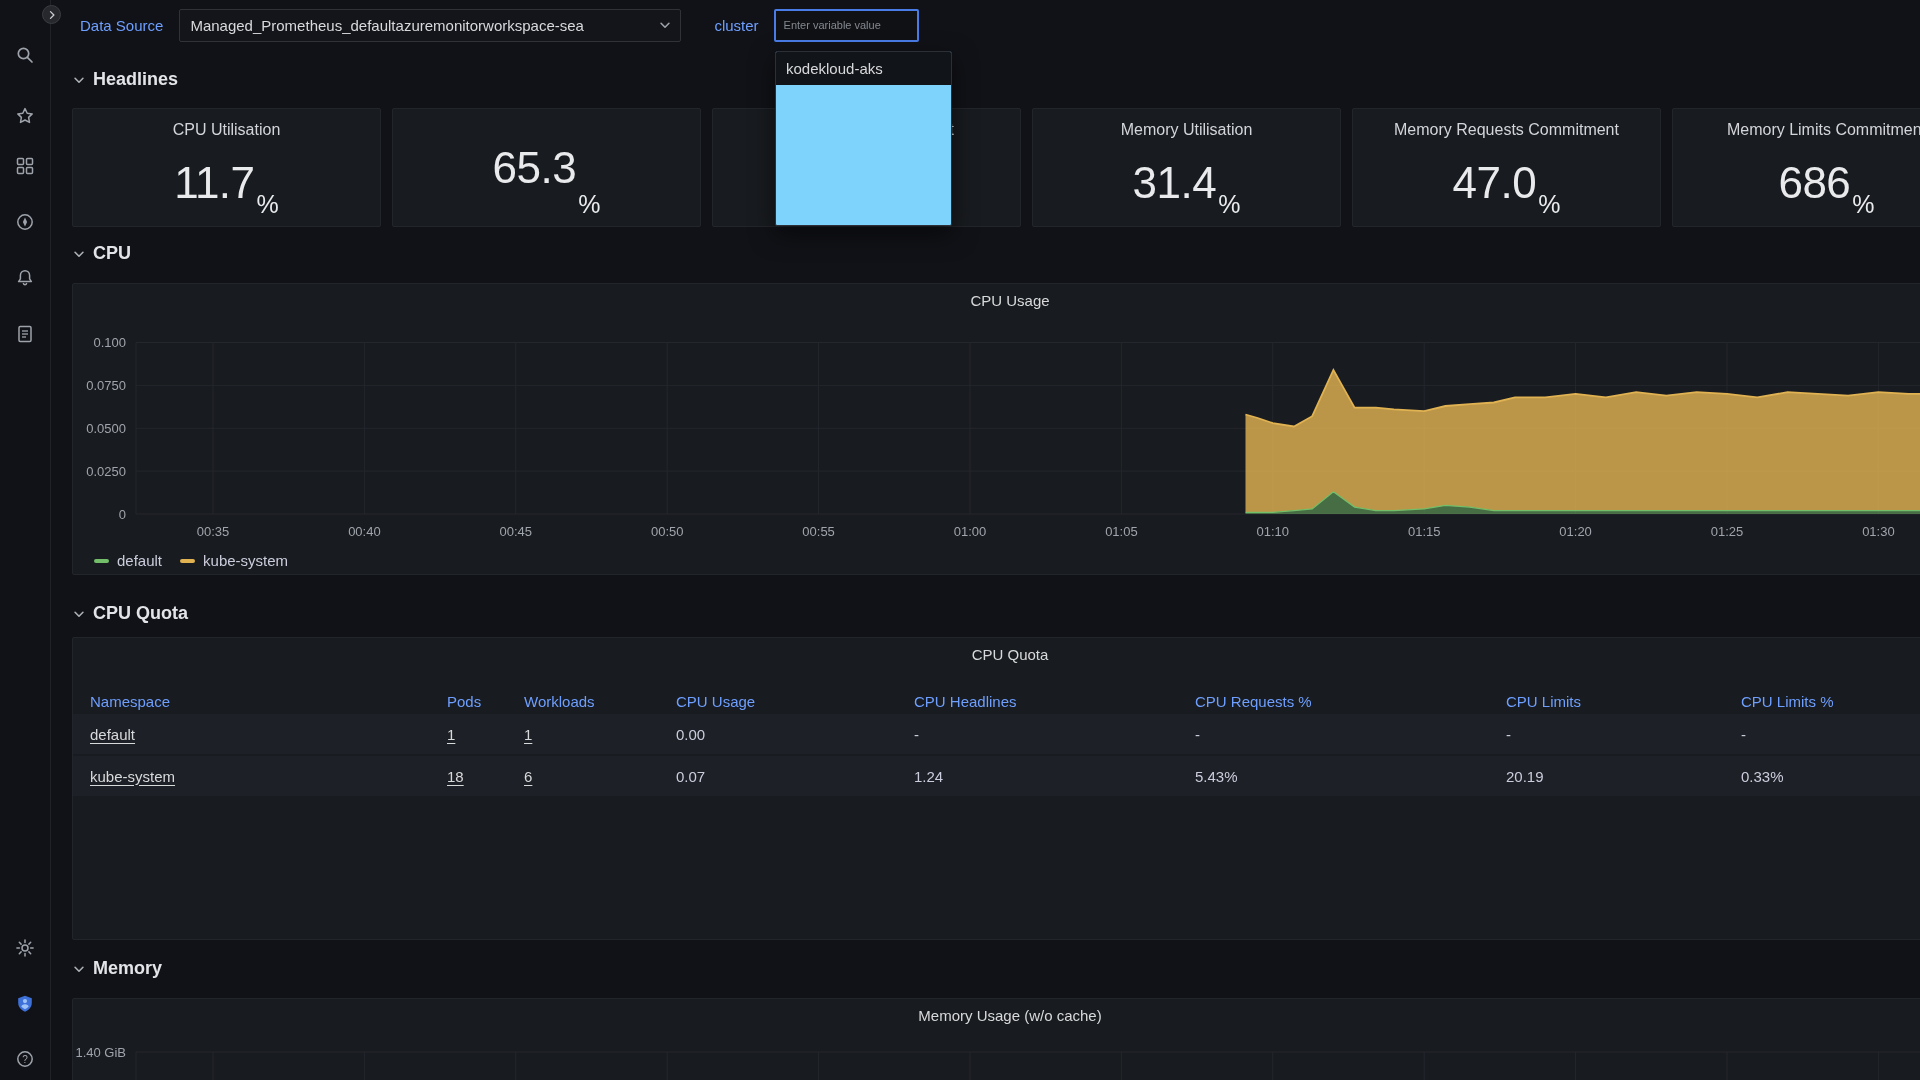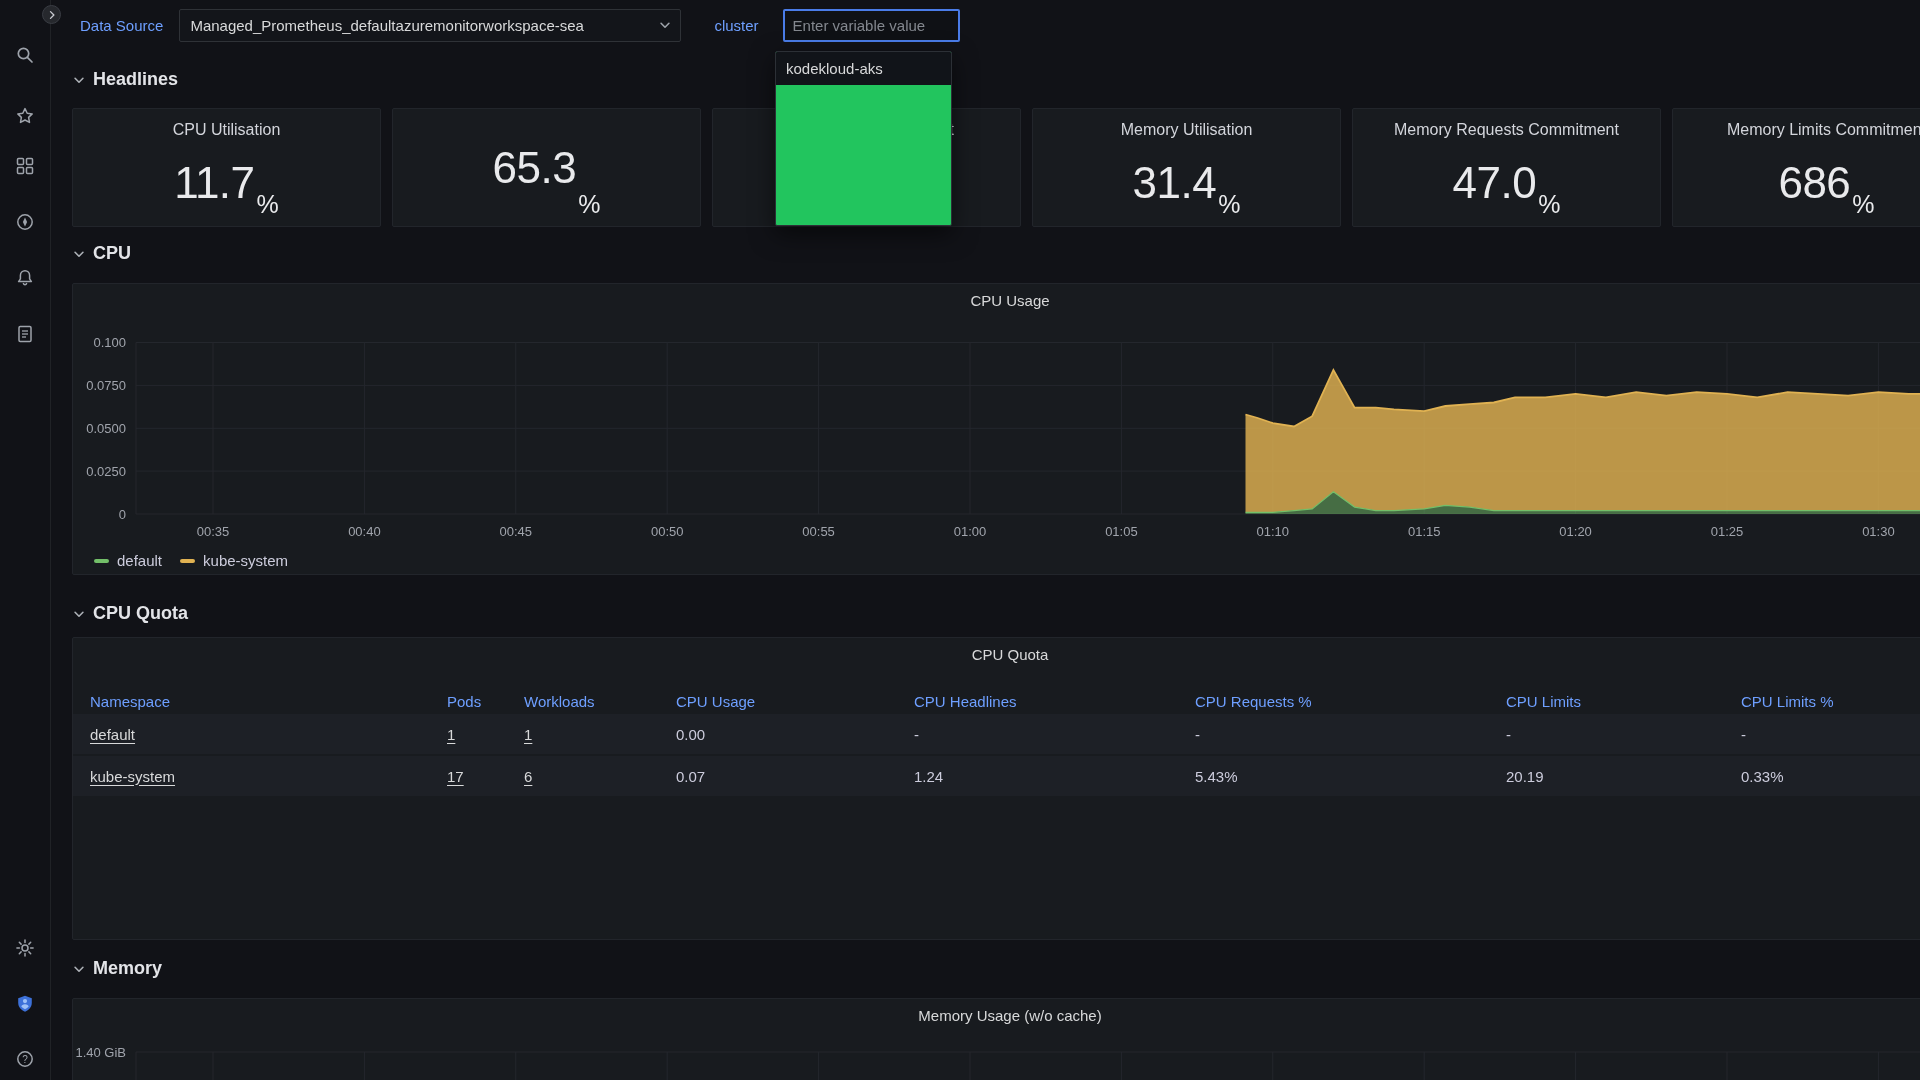--- a/index.html
+++ b/index.html
@@ -28,27 +28,27 @@
   .topbar { position:absolute; left:72px; top:8px; height:34px; display:flex;
     align-items:center; z-index:40; }
   .var-label { color:var(--accent); font-size:15px; margin-left:8px; white-space:nowrap; }
   .ds-select { margin-left:16px; width:502px; height:33px; background:#13151a;
     border:1px solid #2f3237; border-radius:2px; display:flex; align-items:center;
     padding:0 8px 0 10px; cursor:pointer; }
   .ds-value { flex:1; font-size:15px; color:#d8d9da; white-space:nowrap; overflow:hidden; }
   .ds-caret { color:#9ea3ab; display:flex; }
   .ds-caret svg { width:14px; height:14px; }
   .cluster-label { margin-left:33px; }
-  .cluster-input { margin-left:24px; width:177px; height:33px; background:#0f1115;
-    border:2px solid #4a7ce8; border-radius:2px; color:#d8d9da; font-size:15px;
+  .cluster-input { margin-left:15px; width:145px; height:33px; background:#0f1115;
+    border:2px solid #4a7ce8; border-radius:2px; color:#d8d9da; font-size:11px;
     padding:0 8px; font-family:"Liberation Sans", sans-serif; outline:none; }
   .cluster-input::placeholder { color:#84888f; }
 
   .dropdown { position:absolute; left:775px; top:51px; width:177px; height:175px;
-    background:#22c55e; border:1px solid #2c3036; box-shadow:0 8px 24px rgba(0,0,0,.55);
+    background:#7dd3fc; border:1px solid #2c3036; box-shadow:0 8px 24px rgba(0,0,0,.55);
     z-index:45; border-radius:2px; overflow:hidden; }
   .dropdown-item { height:33px; line-height:33px; padding:0 10px; font-size:15px;
     color:#d8d9da; background:#111419; cursor:pointer; }
 
   
   .sec-header { position:absolute; left:72px; display:flex; align-items:center;
     gap:7px; cursor:pointer; }
   .sec-header .title { font-size:18px; font-weight:700; color:#e3e4e8; }
   .sec-chevron { color:#aeb2b8; display:flex; }
   .sec-chevron svg { width:14px; height:14px; }
@@ -334,21 +334,21 @@
           <div class="t-cell t-link">1</div>
           <div class="t-cell t-link">1</div>
           <div class="t-cell">0.00</div>
           <div class="t-cell">-</div>
           <div class="t-cell">-</div>
           <div class="t-cell">-</div>
           <div class="t-cell">-</div>
         </div>
         <div class="t-row">
           <div class="t-cell t-link">kube-system</div>
-          <div class="t-cell t-link">17</div>
+          <div class="t-cell t-link">18</div>
           <div class="t-cell t-link">6</div>
           <div class="t-cell">0.07</div>
           <div class="t-cell">1.24</div>
           <div class="t-cell">5.43%</div>
           <div class="t-cell">20.19</div>
           <div class="t-cell">0.33%</div>
         </div>
       </div>
   </div>
 </div>

